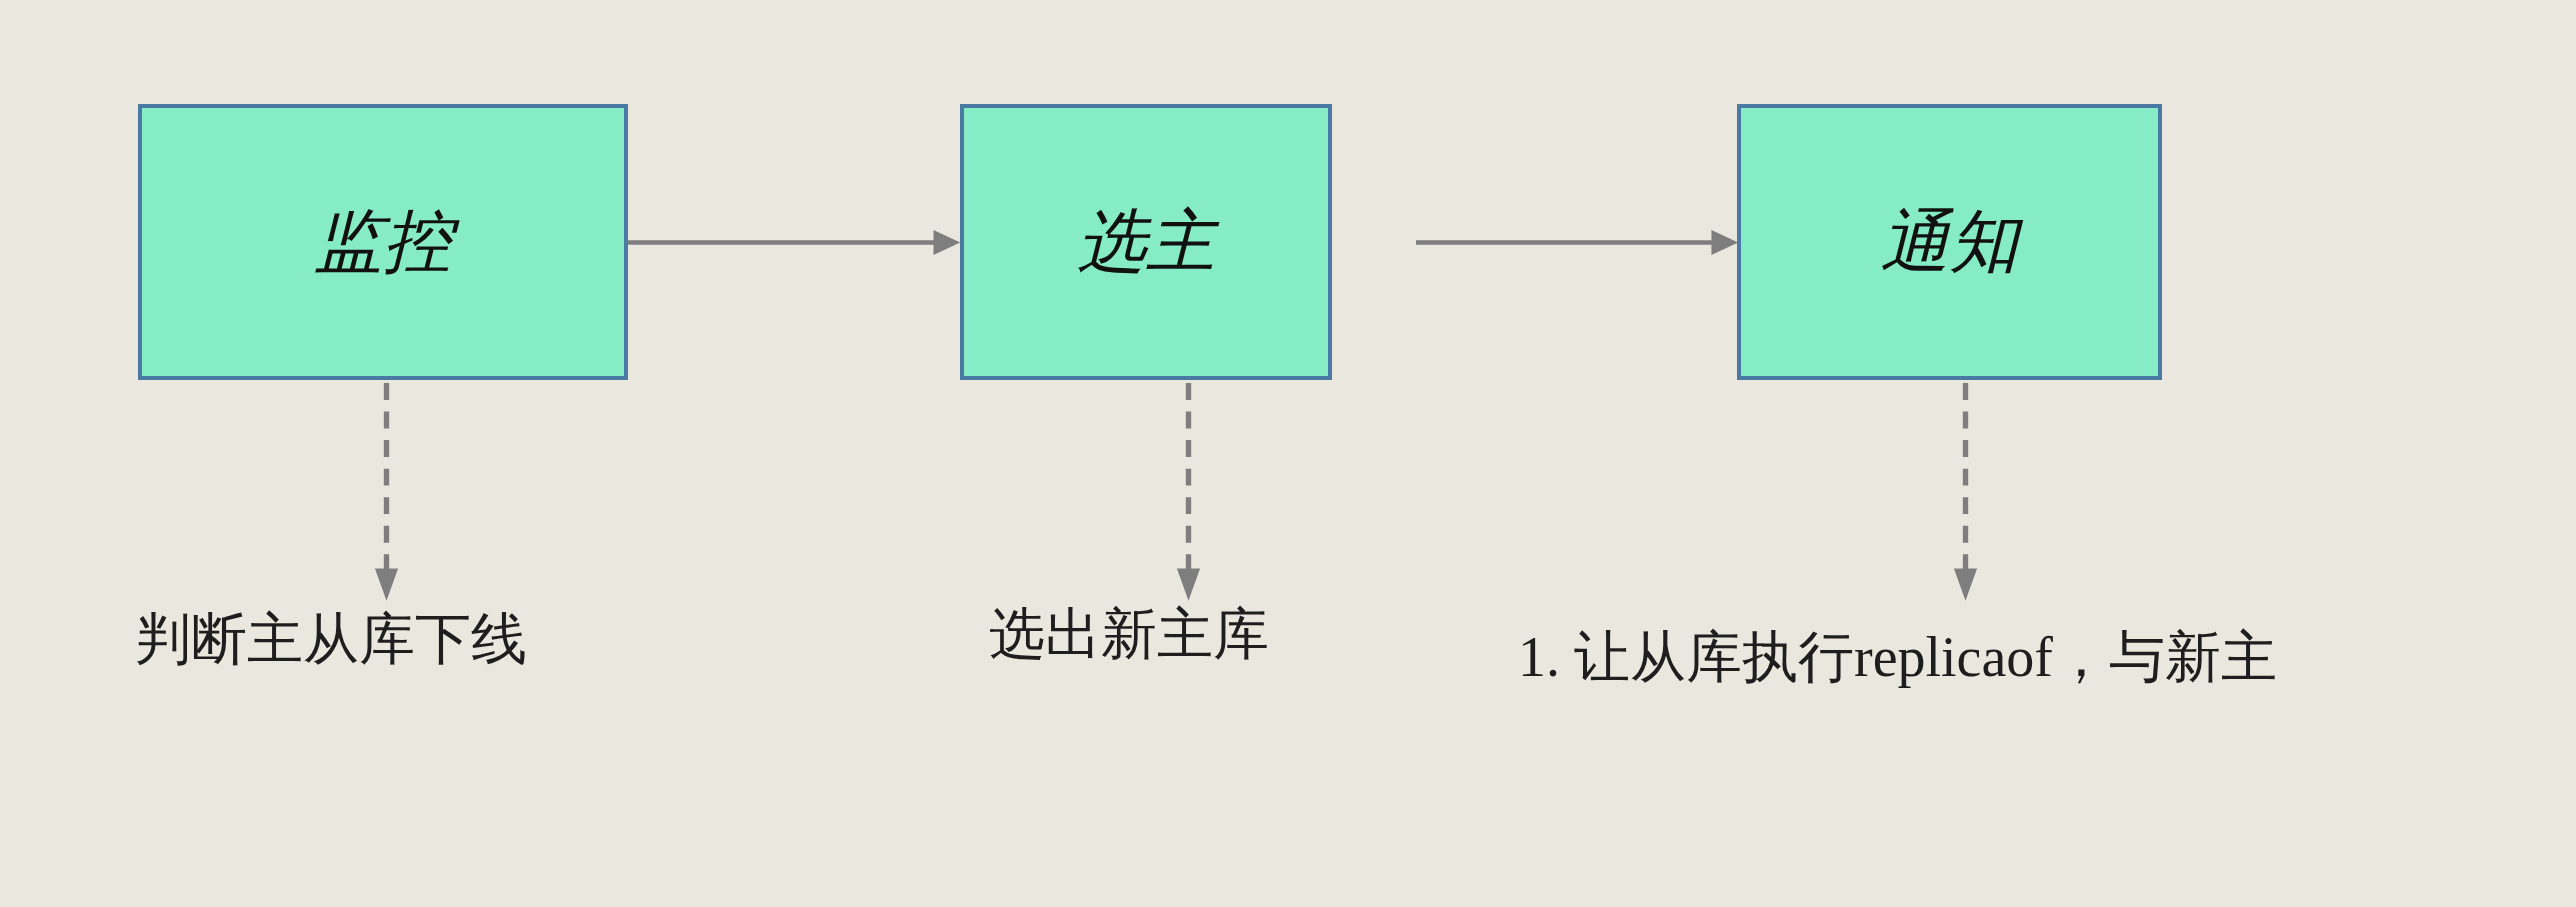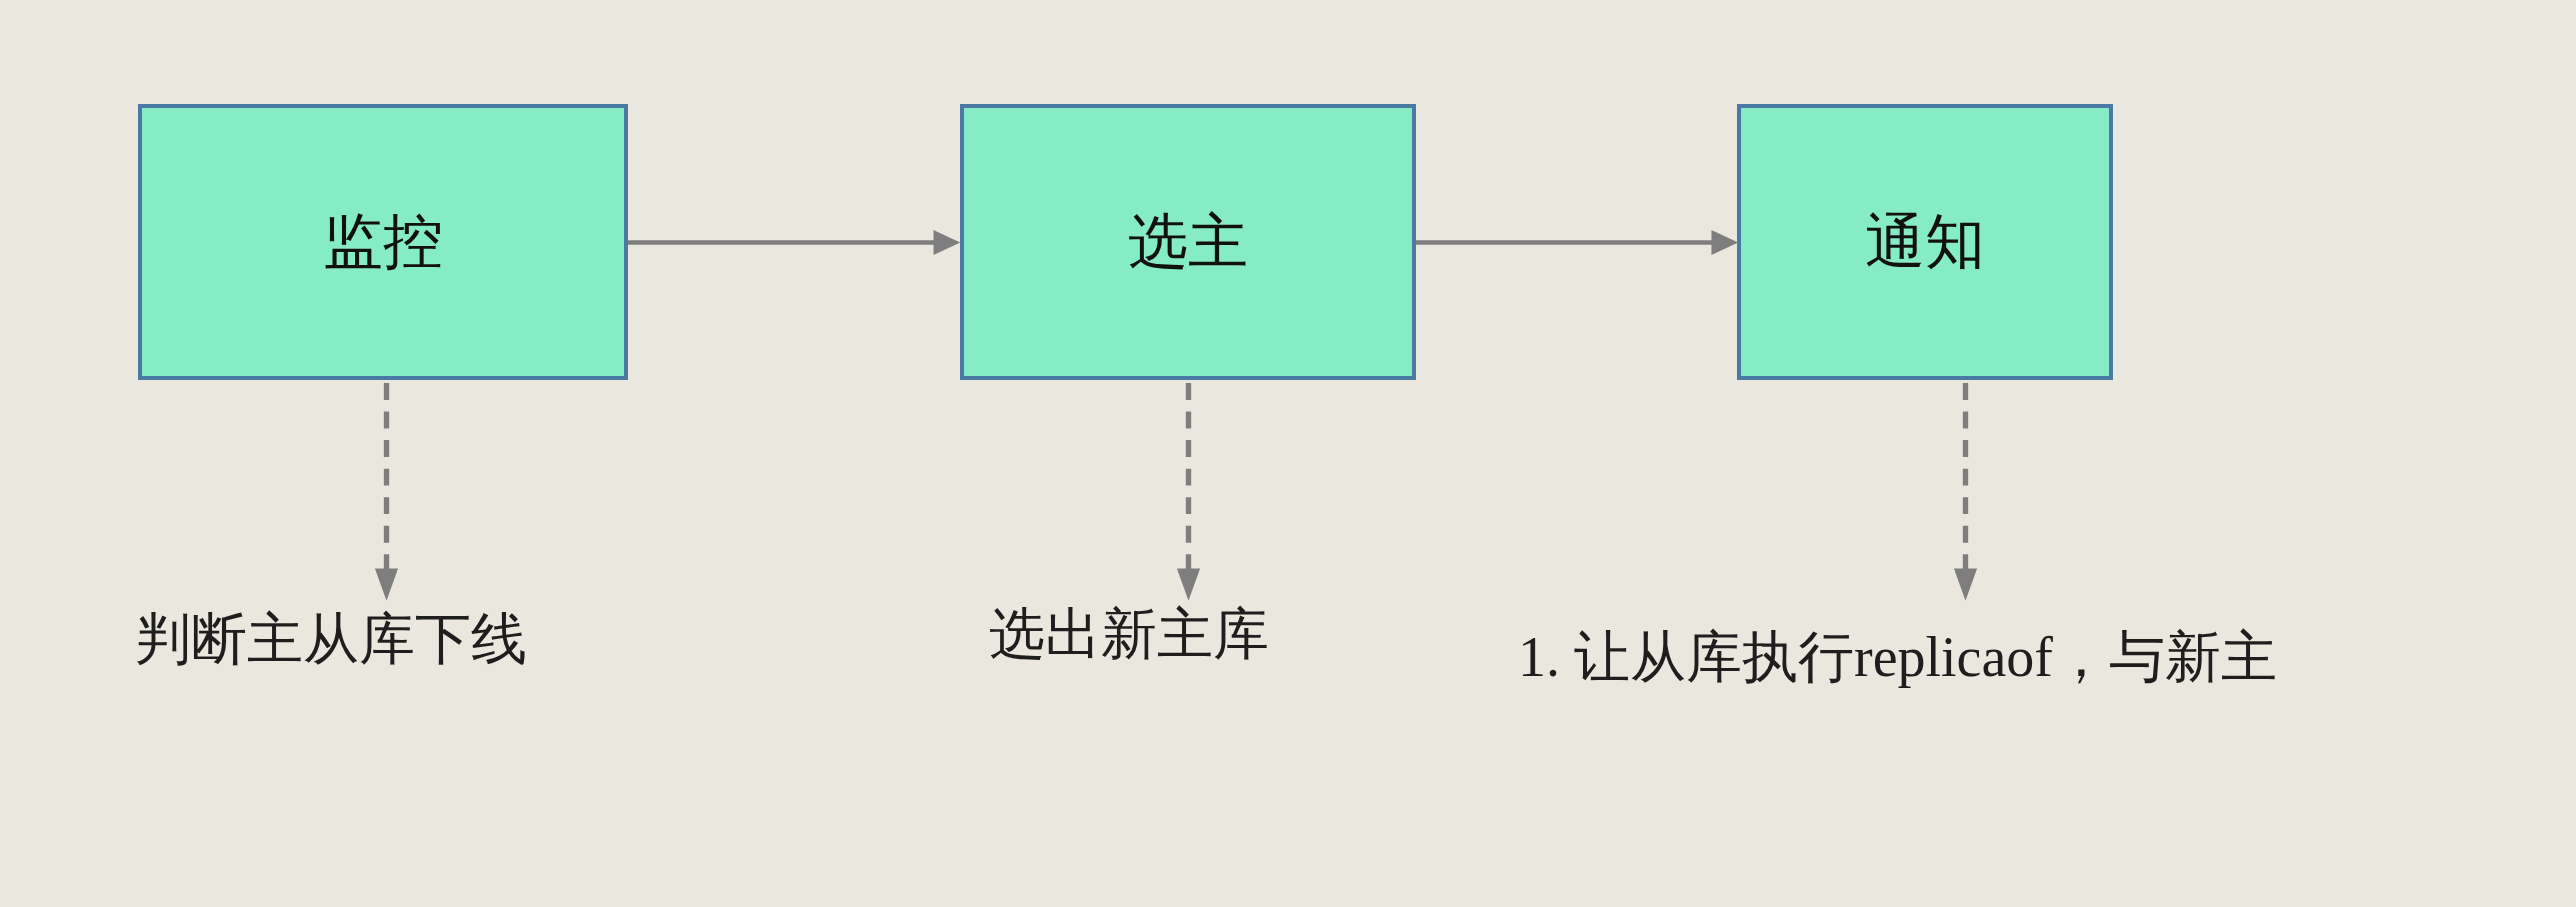--- a/index.html
+++ b/index.html
@@ -25,27 +25,28 @@
     position: absolute;
     top: 104px;
     height: 276px;
     background: var(--box-fill);
     border: 4.5px solid var(--box-border);
     display: flex;
     align-items: center;
     justify-content: center;
   }
   .step-box .box-label {
-    font-size: 60px;
+    font-size: 69px;
     color: var(--label-text);
     white-space: nowrap;
+    font-style: italic;
   }
   .box-monitor { left: 138px; width: 490px; }
-  .box-elect   { left: 960px; width: 456px; }
-  .box-notify  { left: 1737px; width: 376px; }
+  .box-elect   { left: 960px; width: 372px; }
+  .box-notify  { left: 1737px; width: 425px; }
 
   svg.connector { position: absolute; overflow: visible; display: block; }
   .solid-line  { stroke: var(--arrow); stroke-width: 5; }
   .dashed-line { stroke: var(--arrow); stroke-width: 6; stroke-dasharray: 19 13; }
   .arrow-head  { fill: var(--arrow); }
 
   .note {
     position: absolute;
     font-size: 56px;
     line-height: 1;

